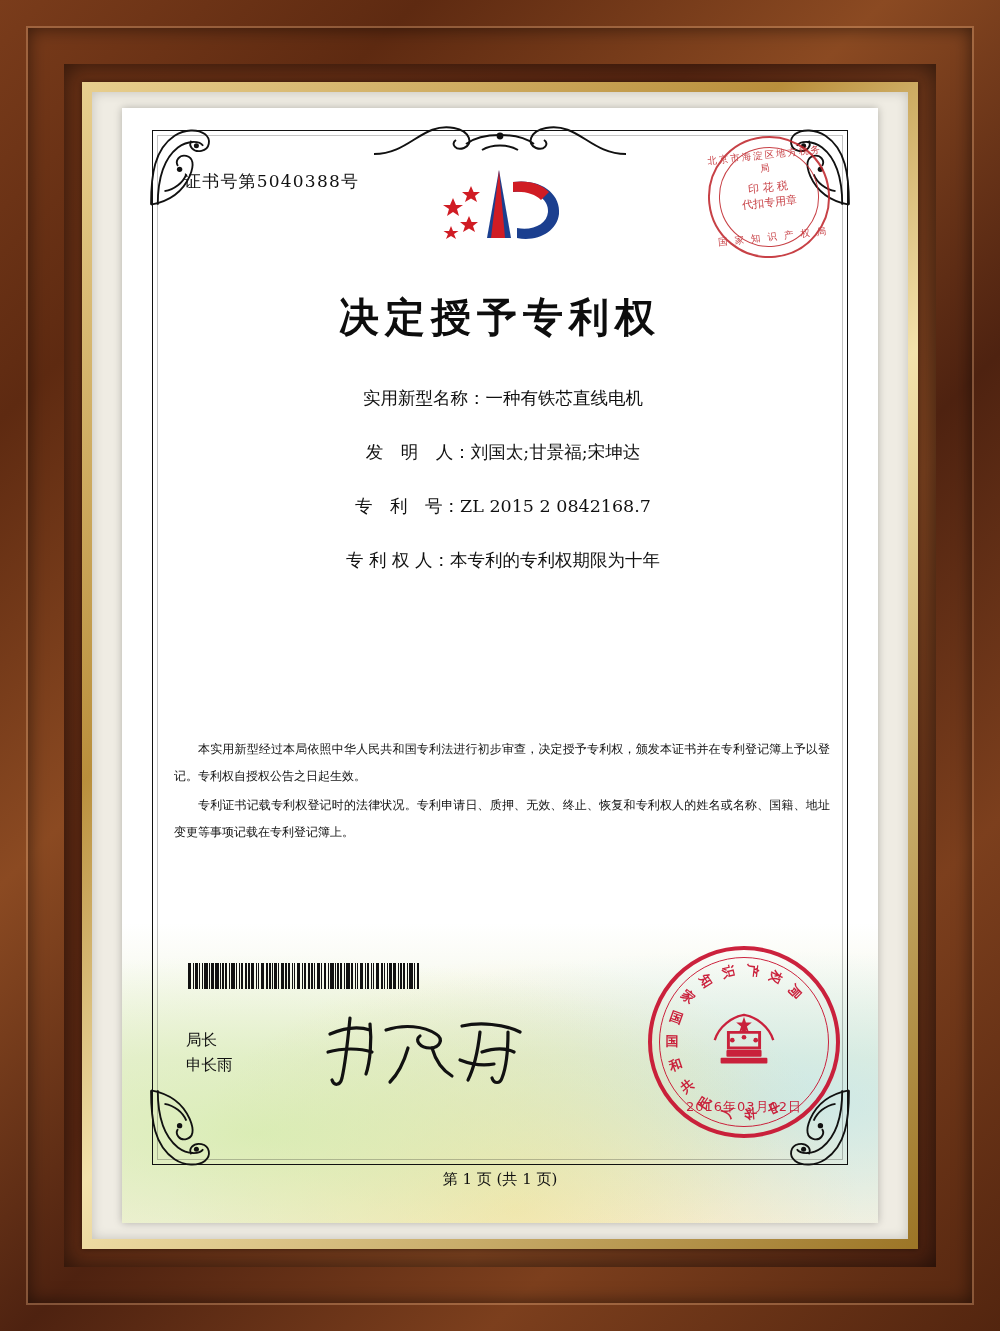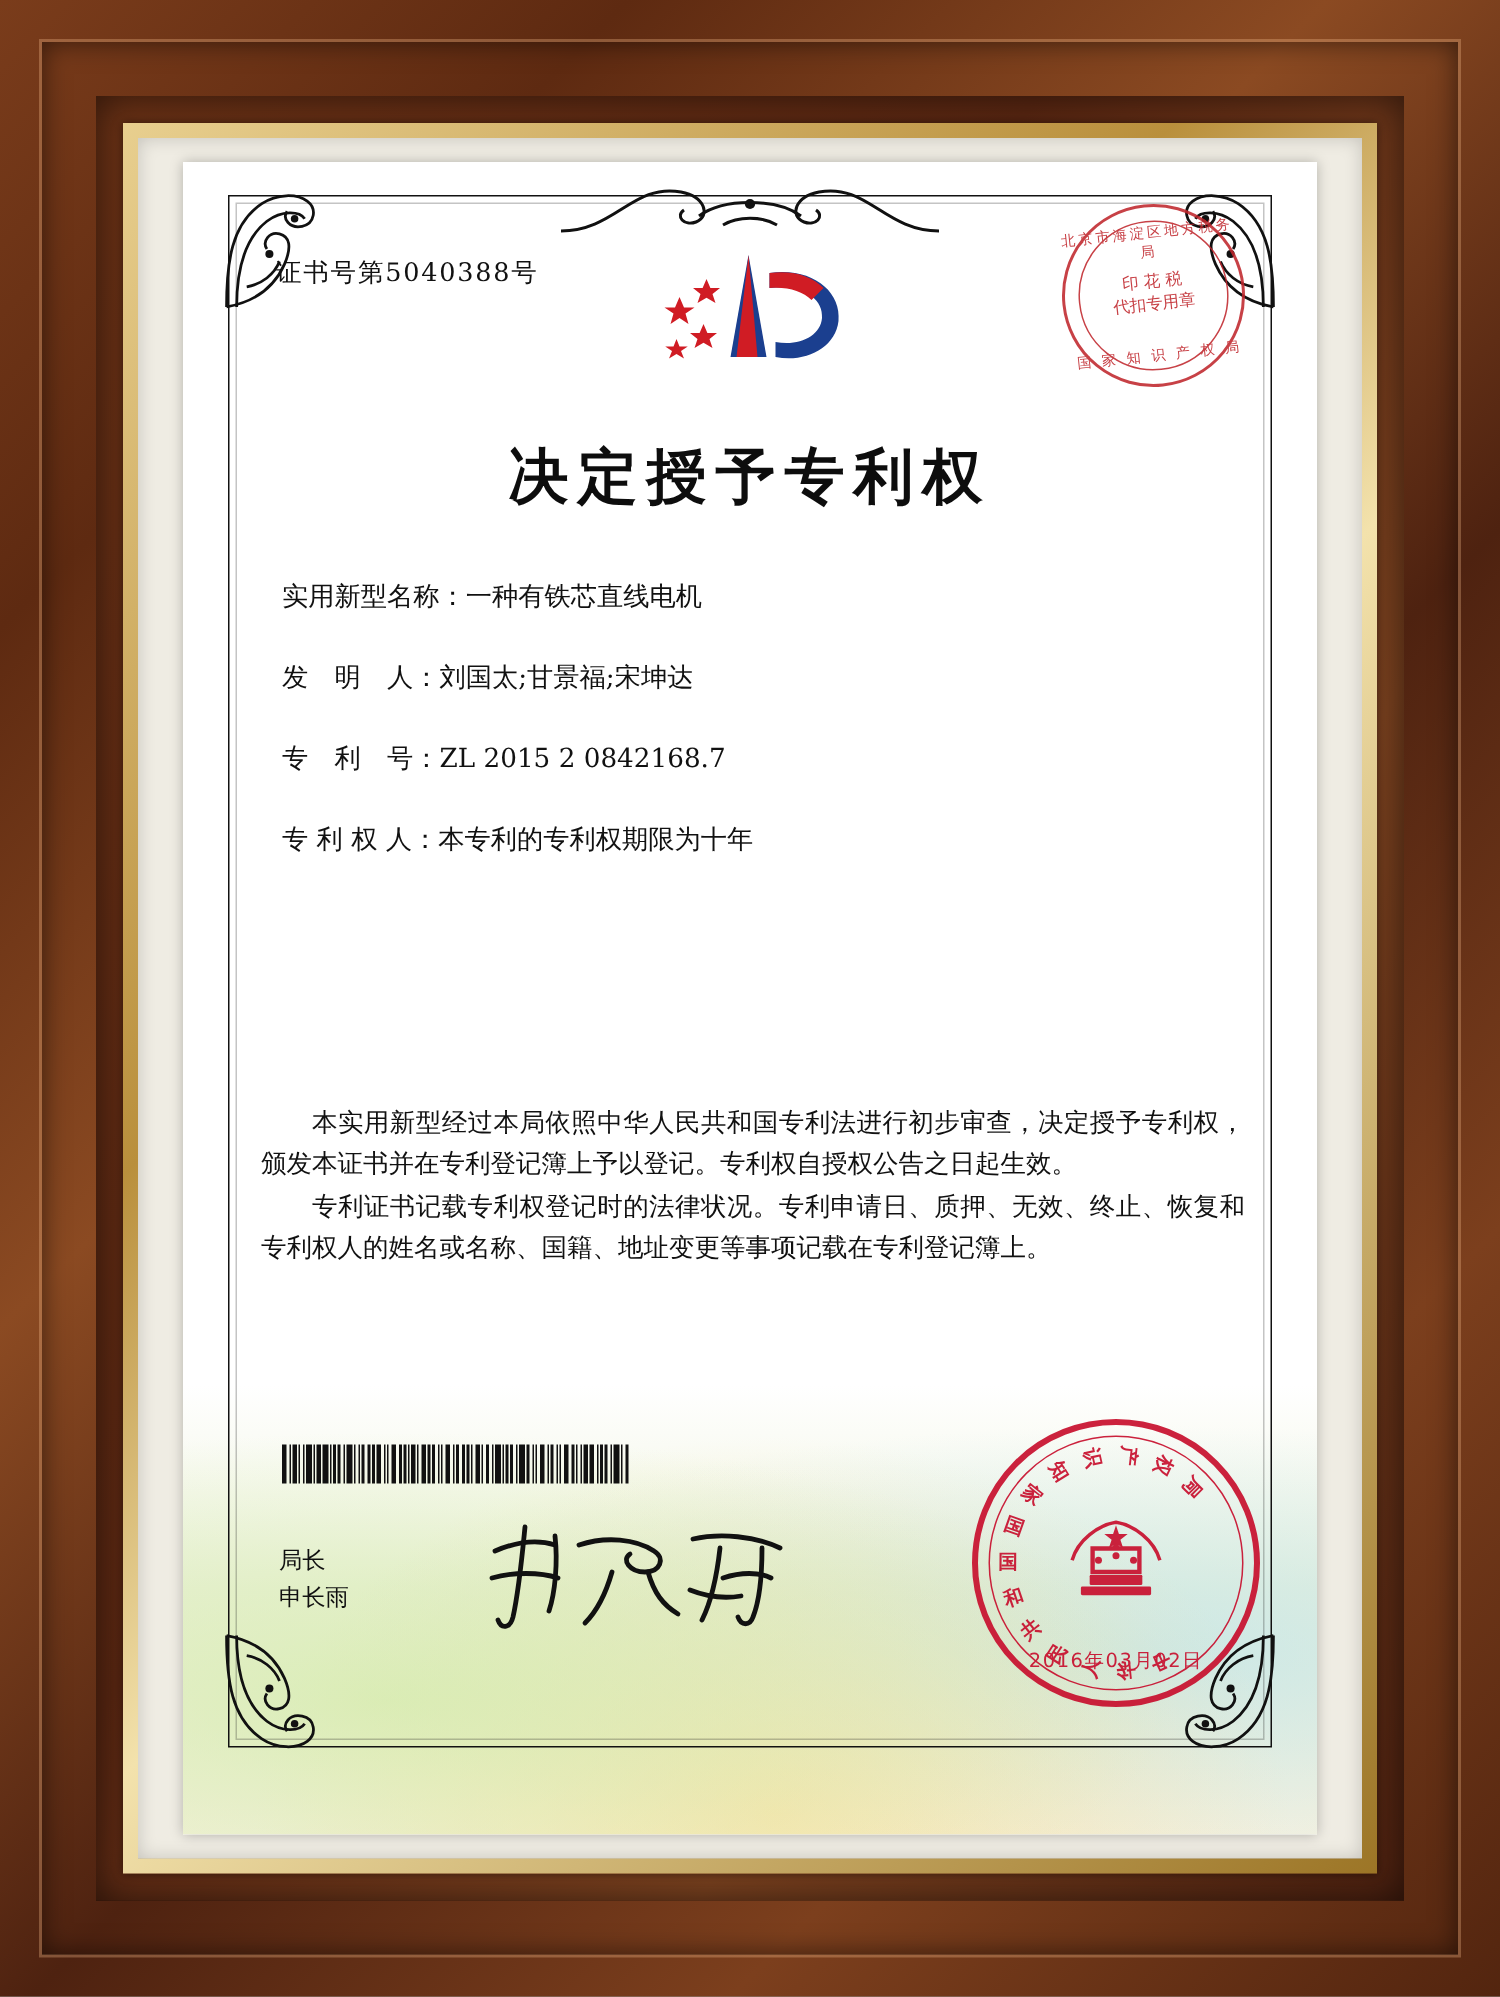--- a/index.html
+++ b/index.html
@@ -107,28 +107,28 @@
 
   .title{
     position:absolute;left:0;right:0;top:182px;text-align:center;
     font-size:40px;font-weight:bold;letter-spacing:6px;color:#0d0d0d;
     font-family:"DejaVu Serif",serif;
   }
 
   .fields{position:absolute;left:66px;top:278px;right:60px;}
   .field{
     font-size:17.5px;color:#111;margin-bottom:30px;line-height:24px;
-    font-family:"DejaVu Serif",serif;white-space:nowrap;
+    font-family:"DejaVu Serif",serif;white-space:nowrap;text-align:center;
   }
   .field .lbl{display:inline-block;}
   .field .val{display:inline-block;}
 
   .para-wrap{position:absolute;left:52px;right:48px;top:628px;}
   .para{
-    font-size:17px;line-height:27px;color:#111;text-align:justify;
+    font-size:12px;line-height:27px;color:#111;text-align:justify;
     text-indent:2em;margin:0 0 2px 0;
     font-family:"DejaVu Serif",serif;
   }
 
   
   .barcode{position:absolute;left:66px;top:855px;width:232px;height:26px;display:flex;align-items:stretch;}
   .barcode i{display:block;height:100%;background:#111;margin-right:1.4px;}
 
   
   .sig-block{position:absolute;left:64px;top:920px;font-size:15.5px;line-height:25px;color:#111;font-family:"DejaVu Serif",serif;}
@@ -399,15 +399,16 @@
               <path d="M10 34 C14 20 28 10 40 8 C52 10 66 20 70 34" fill="none" stroke="#c8102e" stroke-width="2.4"></path>
               <circle cx="28" cy="34" r="2.4"></circle>
                 <circle cx="40" cy="31" r="2.4"></circle>
                 <circle cx="52" cy="34" r="2.4"></circle>
             </g>
           </svg>
         </div>
         <div class="seal-date">2016年03月02日</div>
       </div>
 
+      <div class="page-no">第 1 页 (共 1 页)</div>
     </div>
   </div>
 </div>
 
 </body></html>

